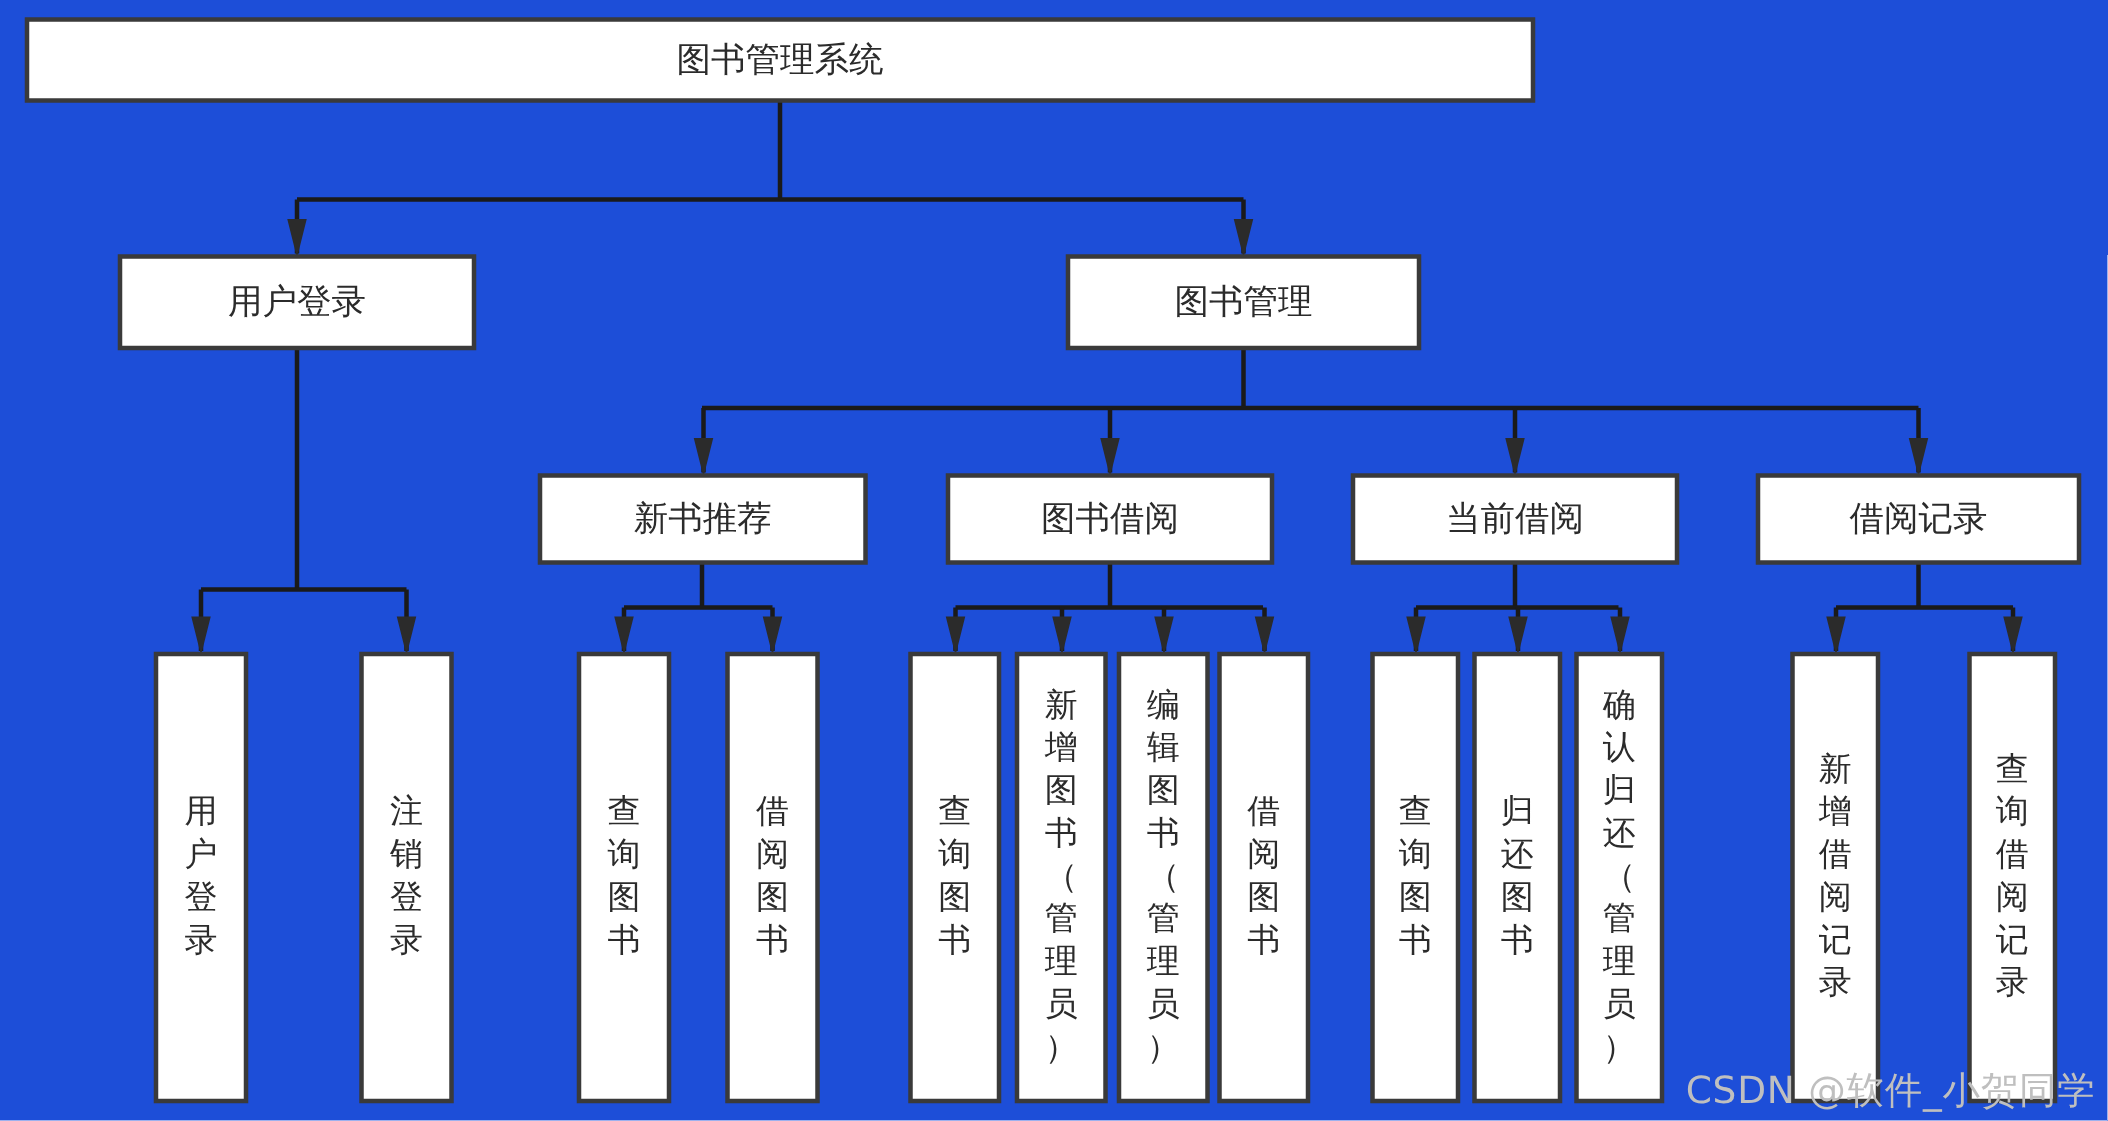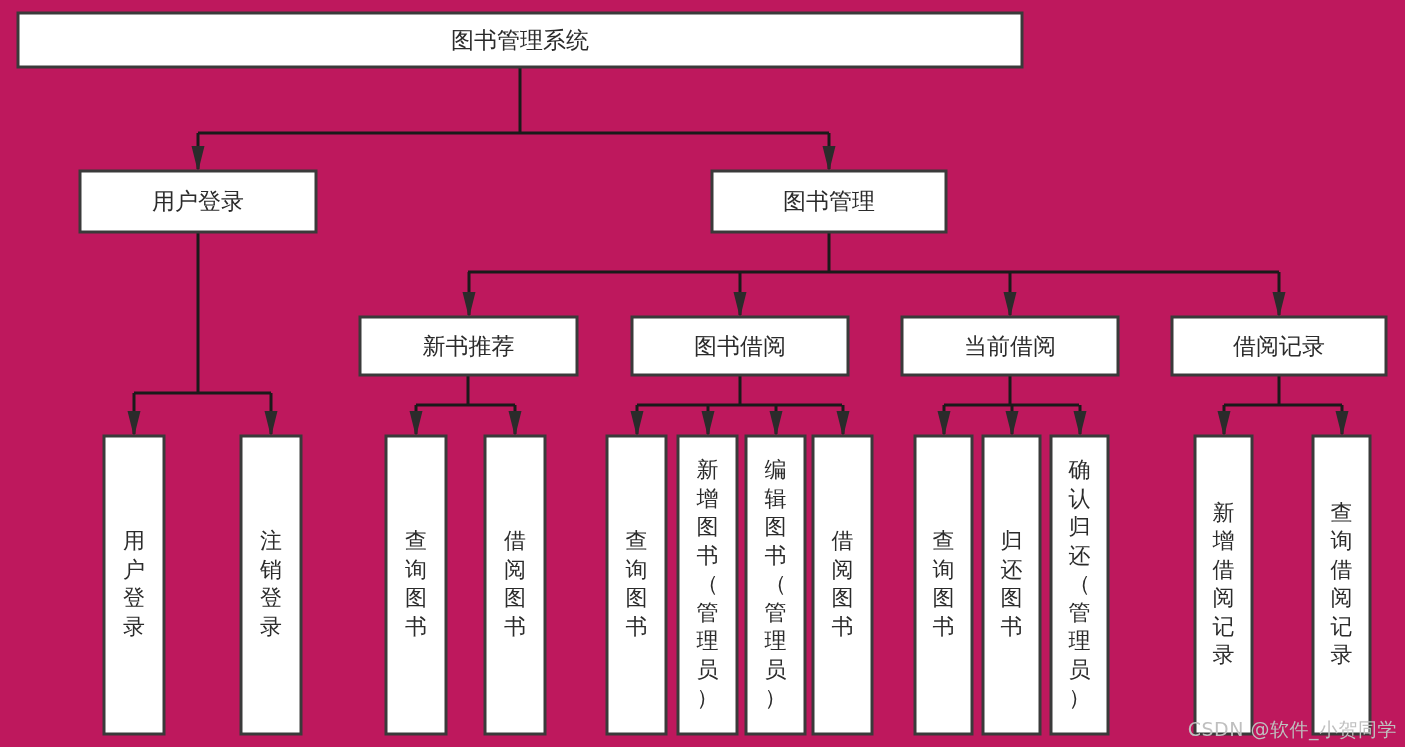--- a/index.html
+++ b/index.html
@@ -7,21 +7,21 @@
     padding: 0;
     background: #ffffff;
   }
   body {
     font-family: "DejaVu Sans", "Liberation Sans", sans-serif;
   }
   #diagram-root {
     position: relative;
     width: 1405px;
     height: 747px;
-    background: #be185d;
+    background: #1d4ed8;
     overflow: hidden;
   }
   svg.canvas {
     position: absolute;
     top: 0;
     left: 0;
     width: 1405px;
     height: 747px;
     display: block;
   }
@@ -49,21 +49,21 @@
     font-size: 23px;
   }
   .label-v {
     font-size: 22px;
   }
   .watermark {
     position: absolute;
     right: 8px;
     bottom: 4px;
     color: #bfbfbf;
-    font-size: 19px;
+    font-size: 25px;
     font-family: "DejaVu Sans", "Liberation Sans", sans-serif;
     letter-spacing: 0.5px;
     white-space: nowrap;
     pointer-events: none;
     user-select: none;
   }
 </style>
 </head>
 <body>
 

